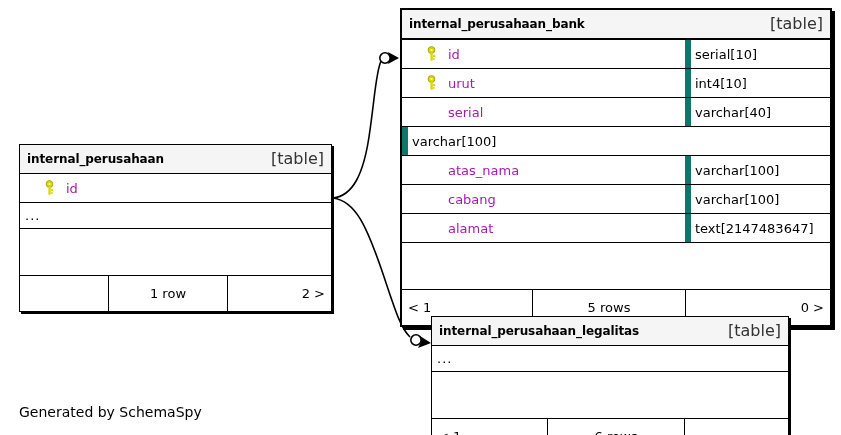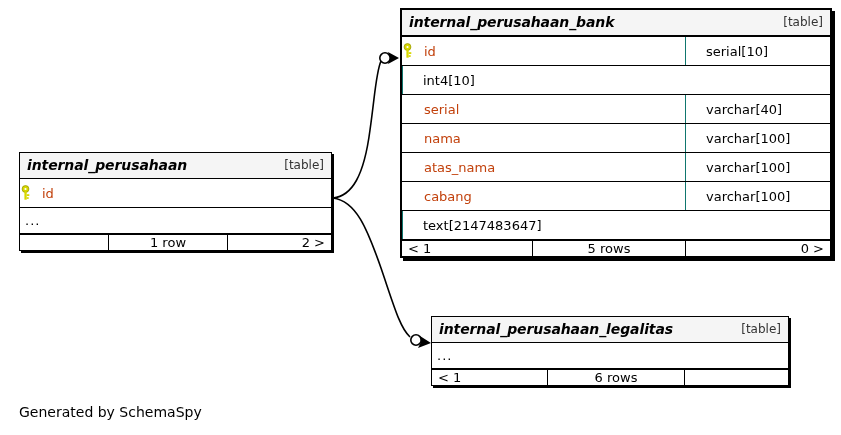--- a/index.html
+++ b/index.html
@@ -43,59 +43,58 @@
     display: flex;
     align-items: center;
     justify-content: space-between;
     background: #f5f5f5;
     border-bottom: 2px solid #000000;
     padding: 4px 7px 5px 7px;
     white-space: nowrap;
   }
   .thin .tbl-header { border-bottom-width: 1px; }
   .tbl-title {
-    font-size: 14px;
+    font-size: 12px;
     font-weight: bold;
     color: #000000;
     letter-spacing: -0.1px;
-    font-style: italic;
   }
   .tbl-tag {
-    font-size: 12px;
+    font-size: 16px;
     color: #333333;
     padding-left: 14px;
   }
 
   .row {
     display: flex;
     border-bottom: 1px solid #000000;
     height: 29px;
     box-sizing: border-box;
   }
   .row:last-child { border-bottom: none; }
 
   .cell-name {
     flex: 1 1 auto;
     display: flex;
     align-items: center;
-    padding-left: 1px;
+    padding-left: 25px;
     font-size: 13px;
-    color: #c2410c;
+    color: #a21caf;
     box-sizing: border-box;
     white-space: nowrap;
     overflow: hidden;
   }
   .cell-type {
     flex: 0 0 auto;
     display: flex;
     align-items: center;
-    padding-left: 20px;
+    padding-left: 4px;
     font-size: 13px;
     color: #000000;
-    border-left: 1px solid #0f766e;
+    border-left: 6px solid #0f766e;
     box-sizing: border-box;
     white-space: nowrap;
   }
 
   .key-icon {
     width: 13px;
     height: 16px;
     margin-right: 8px;
     flex: 0 0 auto;
     display: inline-block;
@@ -116,23 +115,24 @@
     font-size: 13px;
     color: #000000;
     letter-spacing: 1px;
     line-height: 14px;
     padding-bottom: 5px;
   }
 
   
   .tbl-footer {
     display: flex;
-    height: 16px;
+    height: 36px;
     box-sizing: border-box;
     border-top: 1px solid #000000;
+    margin-top: 46px;
   }
   .foot-cell {
     display: flex;
     align-items: center;
     font-size: 13px;
     color: #000000;
     box-sizing: border-box;
     border-left: 1px solid #000000;
     white-space: nowrap;
   }
@@ -160,21 +160,21 @@
 
     <path d="M 333 198 C 352 196 364 176 370 130 C 375 95 376 72 381 61" fill="none" stroke="#000000" stroke-width="1.6"></path>
     <circle cx="385" cy="58" r="5.2" fill="#ffffff" stroke="#000000" stroke-width="1.6"></circle>
     <polygon points="399,58 388,52 390,58 388,64" fill="#000000"></polygon>
 
     <path d="M 333 198 C 356 201 367 228 381 268 C 394 306 400 328 410 337" fill="none" stroke="#000000" stroke-width="1.6"></path>
     <circle cx="416" cy="340" r="5.2" fill="#ffffff" stroke="#000000" stroke-width="1.6"></circle>
     <polygon points="431,343 420,336 421,342 418,348" fill="#000000"></polygon>
   </svg>
 
-  <div class="table-box thin" style="left:19px; top:152px; width:313px;">
+  <div class="table-box thin" style="left:19px; top:144px; width:313px;">
     <div class="tbl-header">
       <span class="tbl-title">internal_perusahaan</span>
       <span class="tbl-tag">[table]</span>
     </div>
 
     <div class="row">
       <div class="cell-name">
         <span class="key-icon">
           <svg viewBox="0 0 13 16" width="13" height="16">
             <circle cx="4.5" cy="4" r="3.4" fill="#d8d800" stroke="#9a9a00" stroke-width="0.8"></circle>
@@ -213,56 +213,68 @@
             <rect x="5.7" y="9.2" width="2.6" height="1.8" fill="#d8d800"></rect>
             <rect x="5.7" y="12.2" width="2.0" height="1.7" fill="#d8d800"></rect>
           </svg>
         </span>
         <span>id</span>
       </div>
       <div class="cell-type" style="flex:0 0 145px;">serial[10]</div>
     </div>
 
     <div class="row">
+      <div class="cell-name">
+        <span class="key-icon">
+          <svg viewBox="0 0 13 16" width="13" height="16">
+            <circle cx="4.5" cy="4" r="3.4" fill="#d8d800" stroke="#9a9a00" stroke-width="0.8"></circle>
+            <circle cx="4.5" cy="4" r="1.1" fill="#ffffff"></circle>
+            <rect x="3.4" y="6.5" width="2.3" height="8.2" fill="#d8d800"></rect>
+            <rect x="5.7" y="9.2" width="2.6" height="1.8" fill="#d8d800"></rect>
+            <rect x="5.7" y="12.2" width="2.0" height="1.7" fill="#d8d800"></rect>
+          </svg>
+        </span>
+        <span>urut</span>
+      </div>
       <div class="cell-type" style="flex:0 0 145px;">int4[10]</div>
     </div>
 
     <div class="row">
       <div class="cell-name">
         <span class="key-spacer"></span>
         <span>serial</span>
       </div>
       <div class="cell-type" style="flex:0 0 145px;">varchar[40]</div>
     </div>
 
     <div class="row">
-      <div class="cell-name">
-        <span class="key-spacer"></span>
-        <span>nama</span>
-      </div>
       <div class="cell-type" style="flex:0 0 145px;">varchar[100]</div>
     </div>
 
     <div class="row">
       <div class="cell-name">
         <span class="key-spacer"></span>
         <span>atas_nama</span>
       </div>
       <div class="cell-type" style="flex:0 0 145px;">varchar[100]</div>
     </div>
 
     <div class="row">
       <div class="cell-name">
         <span class="key-spacer"></span>
         <span>cabang</span>
       </div>
       <div class="cell-type" style="flex:0 0 145px;">varchar[100]</div>
     </div>
 
     <div class="row">
+      <div class="cell-name">
+        <span class="key-spacer"></span>
+        <span>alamat</span>
+      </div>
       <div class="cell-type" style="flex:0 0 145px;">text[2147483647]</div>
     </div>
 
     <div class="tbl-footer">
       <div class="foot-cell foot-left" style="flex:0 0 130px;">&lt; 1</div>
       <div class="foot-cell foot-center" style="flex:1 1 auto;text-align:right;">5 rows</div>
       <div class="foot-cell foot-right" style="flex:0 0 145px;">0 &gt;</div>
     </div>
   </div>
 

